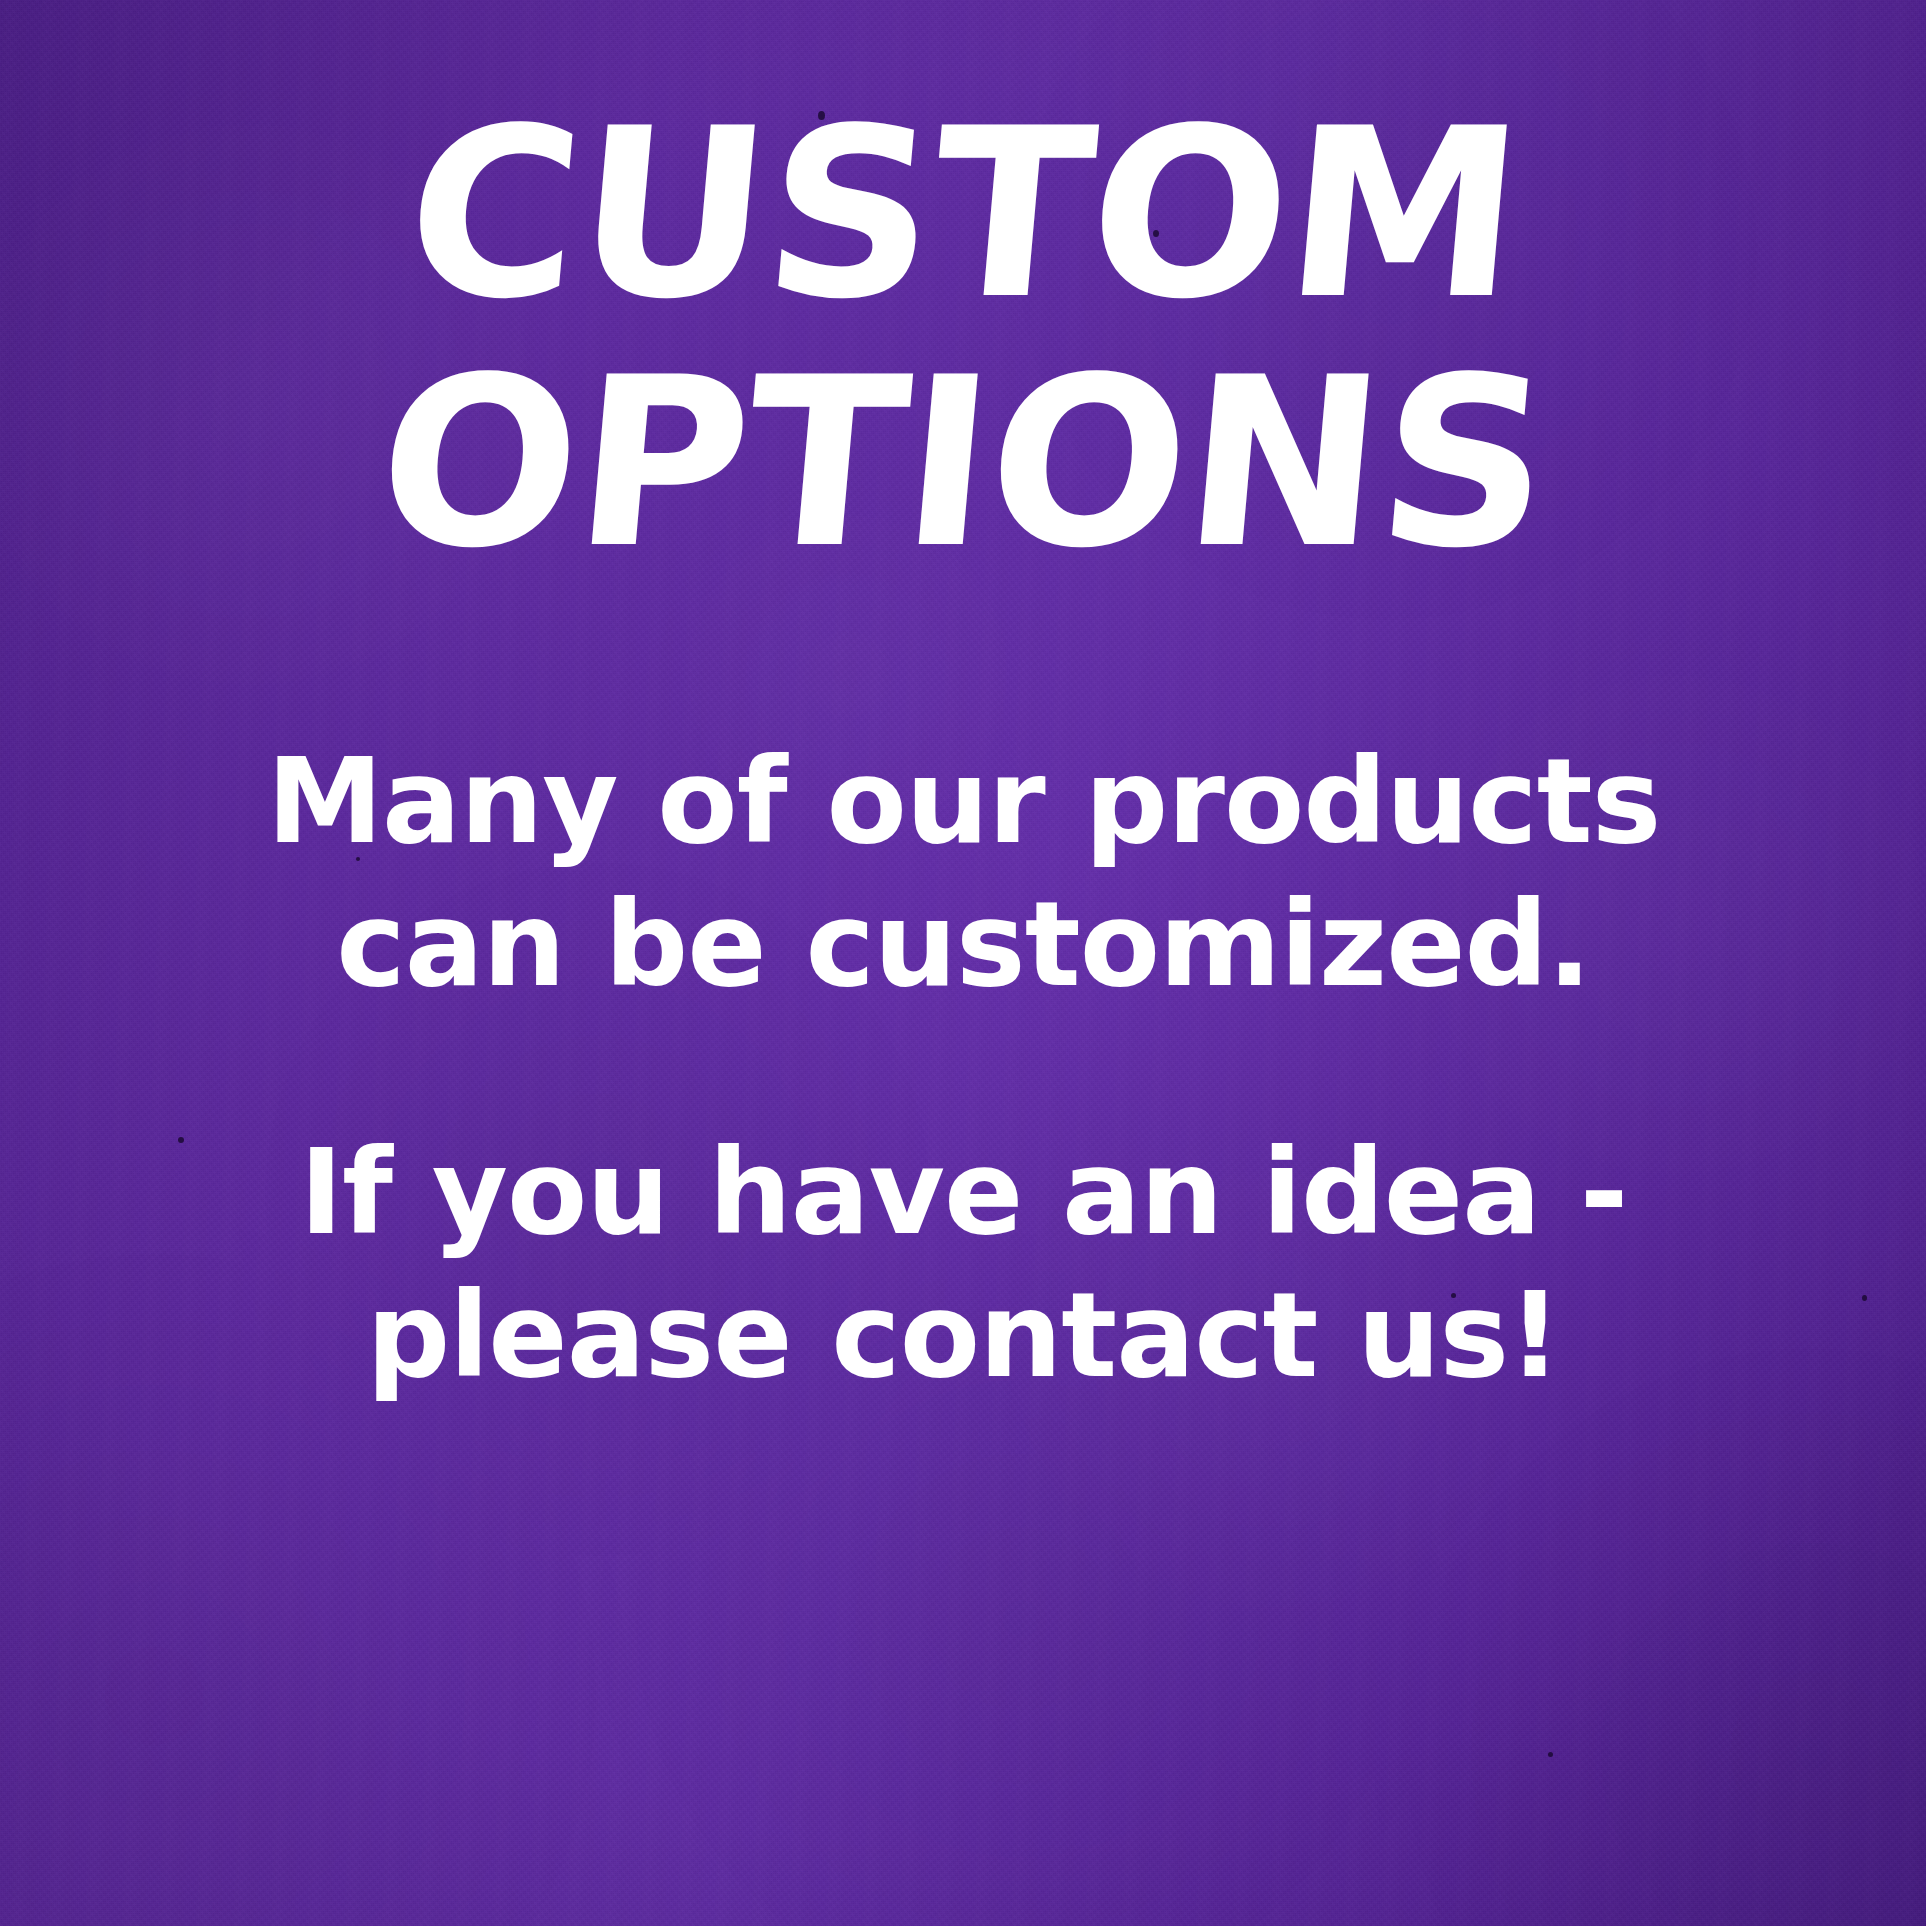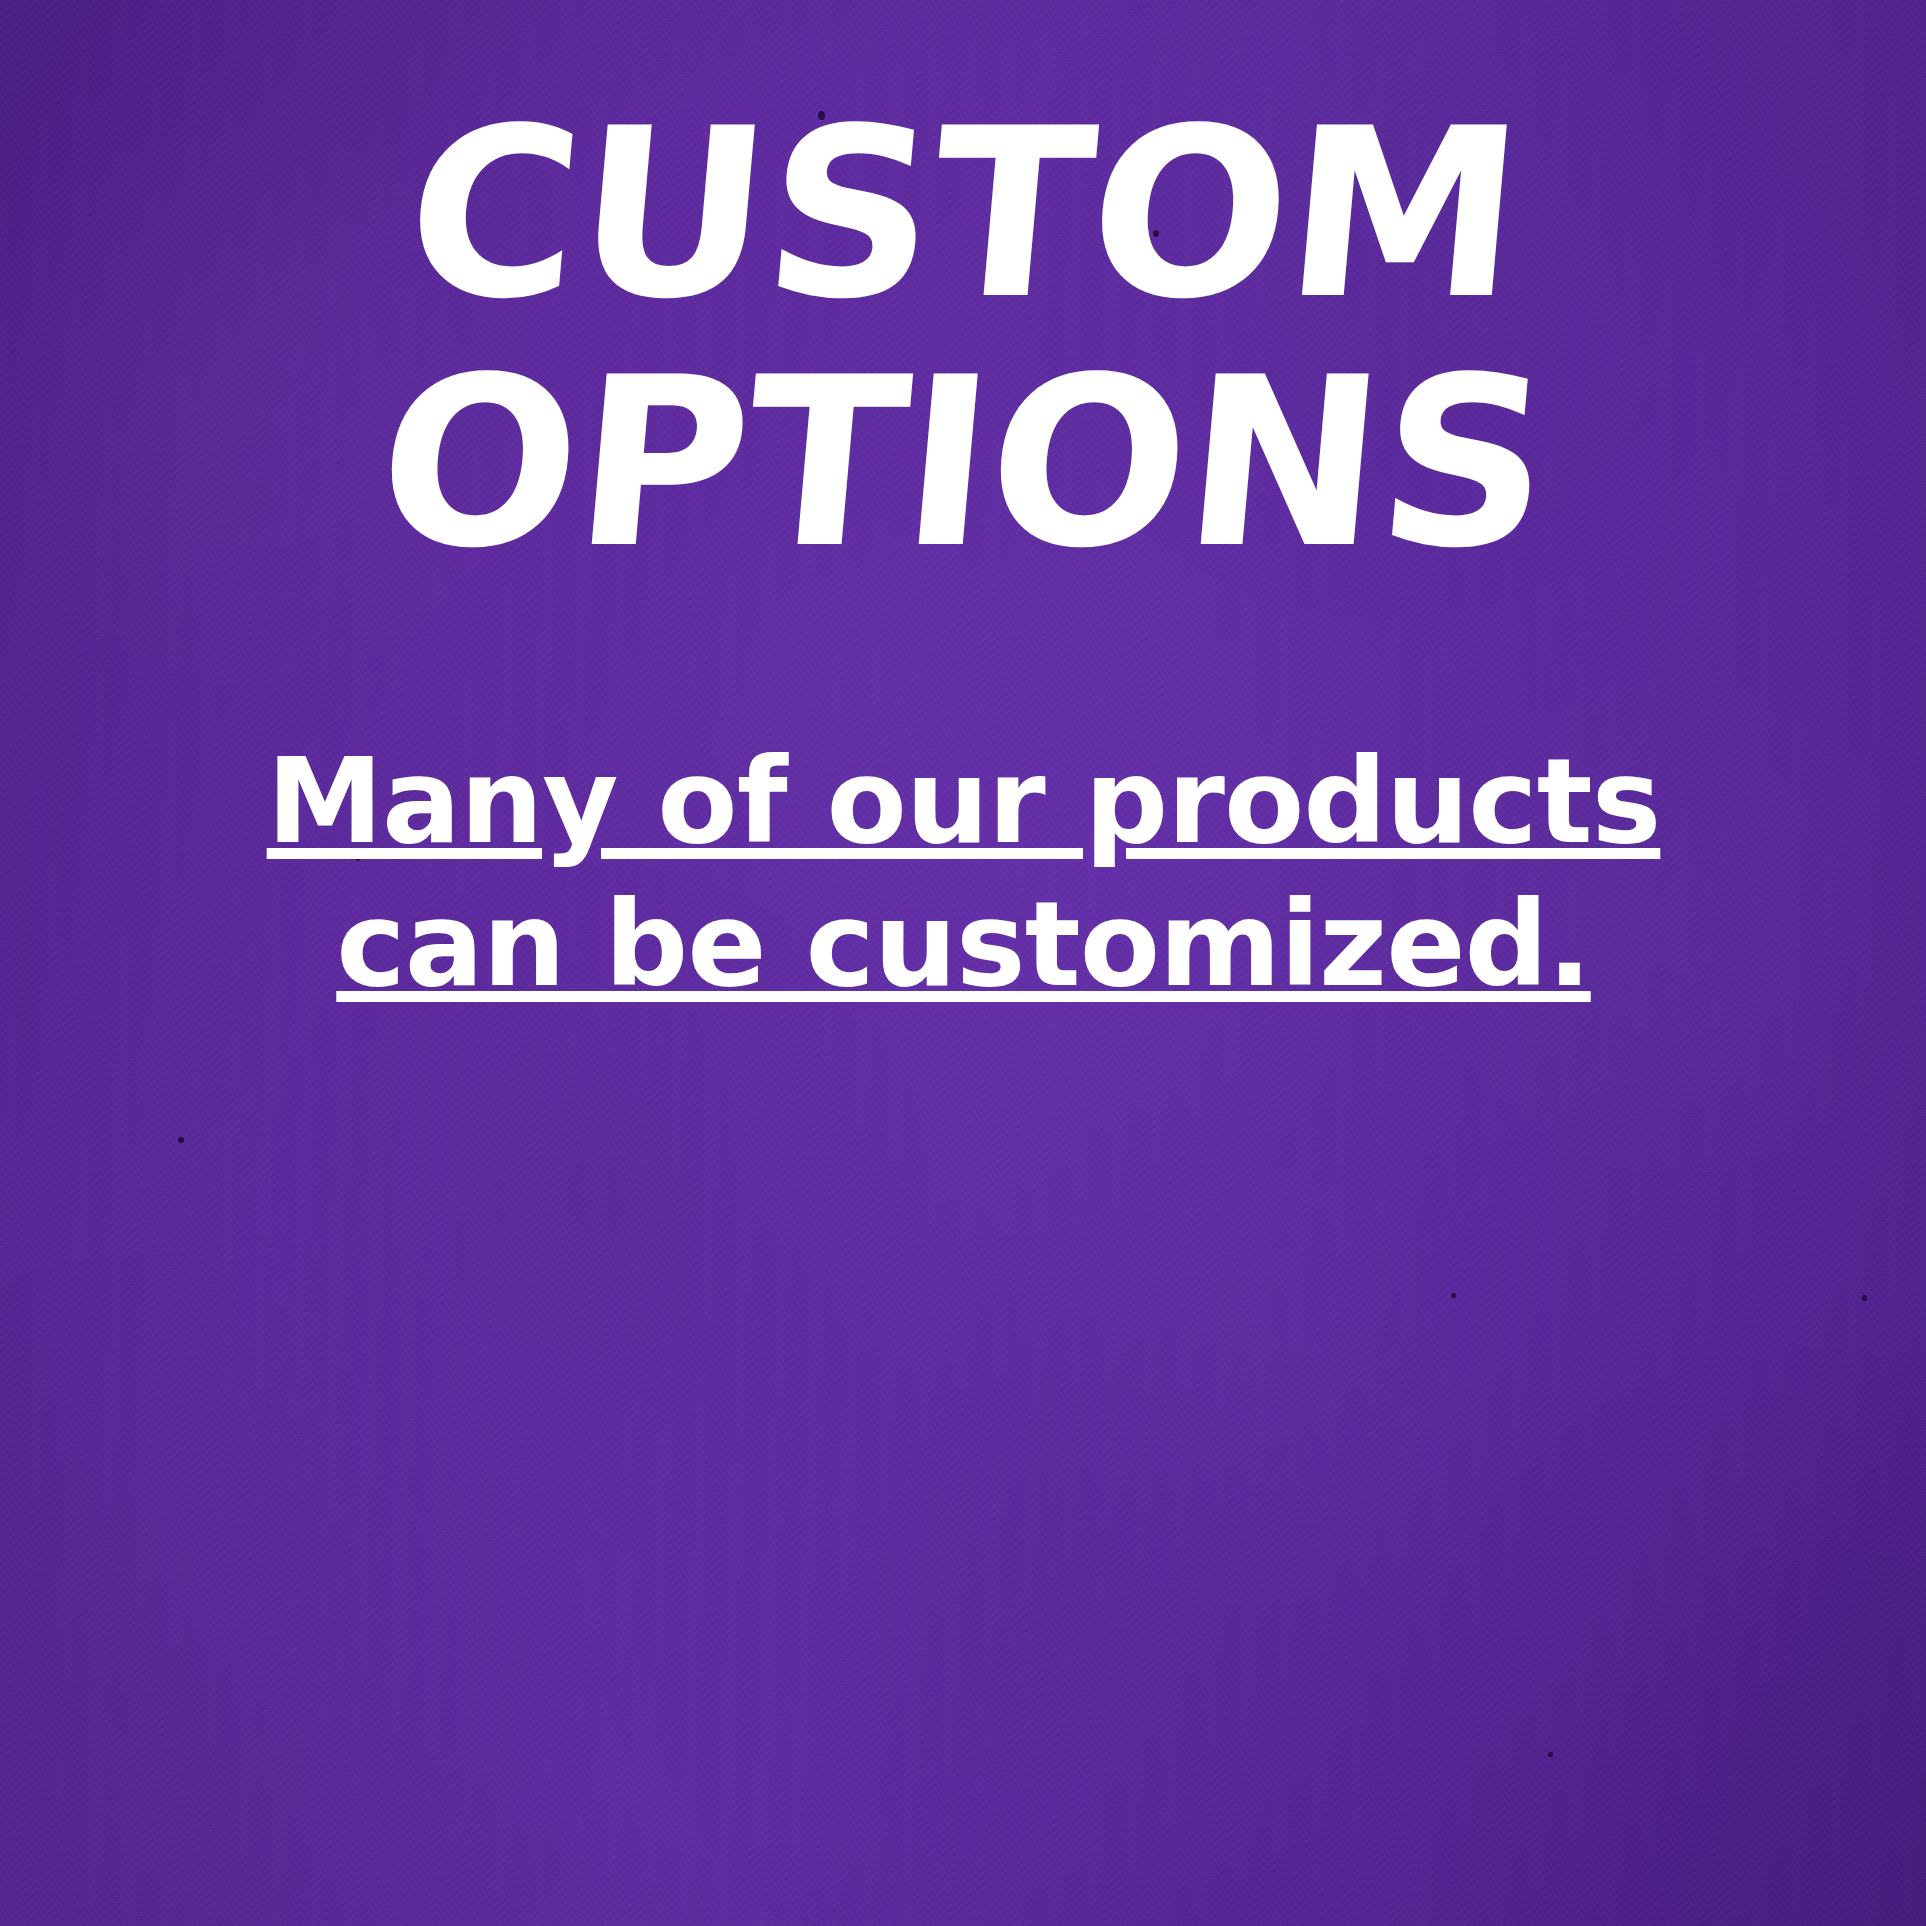--- a/index.html
+++ b/index.html
@@ -143,21 +143,20 @@
   .title-line.line-2 {
     margin-top: 10px;
   }
 
   .body-block {
     margin-top: 149px;
     width: 100%;
     display: flex;
     flex-direction: column;
     align-items: center;
-    text-decoration: underline;
   }
 
   .para {
     width: 100%;
     margin: 0;
     font-family: "DejaVu Sans", sans-serif;
     font-weight: 700;
     font-size: 117px;
     line-height: 1.22;
     letter-spacing: -1px;
@@ -193,17 +192,19 @@
   <div class="content">
 
     <div class="title-block">
       <span class="title-line line-1">CUSTOM</span>
       <span class="title-line line-2">OPTIONS</span>
     </div>
 
     <div class="body-block">
       <p class="para">Many of our products
 can be customized.</p>
+      <p class="para">If you have an idea -
+please contact us!</p>
     </div>
 
   </div>
 </div>
 
 
 </body></html>

